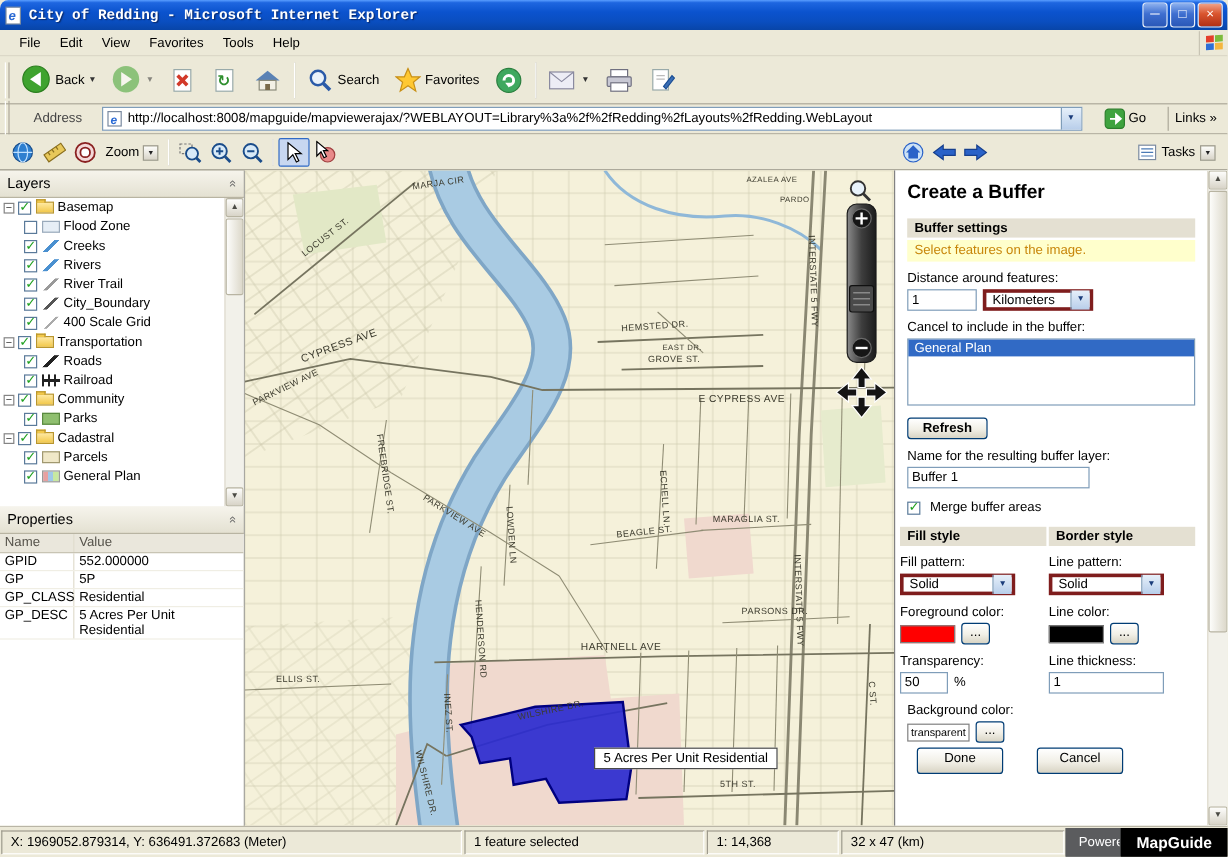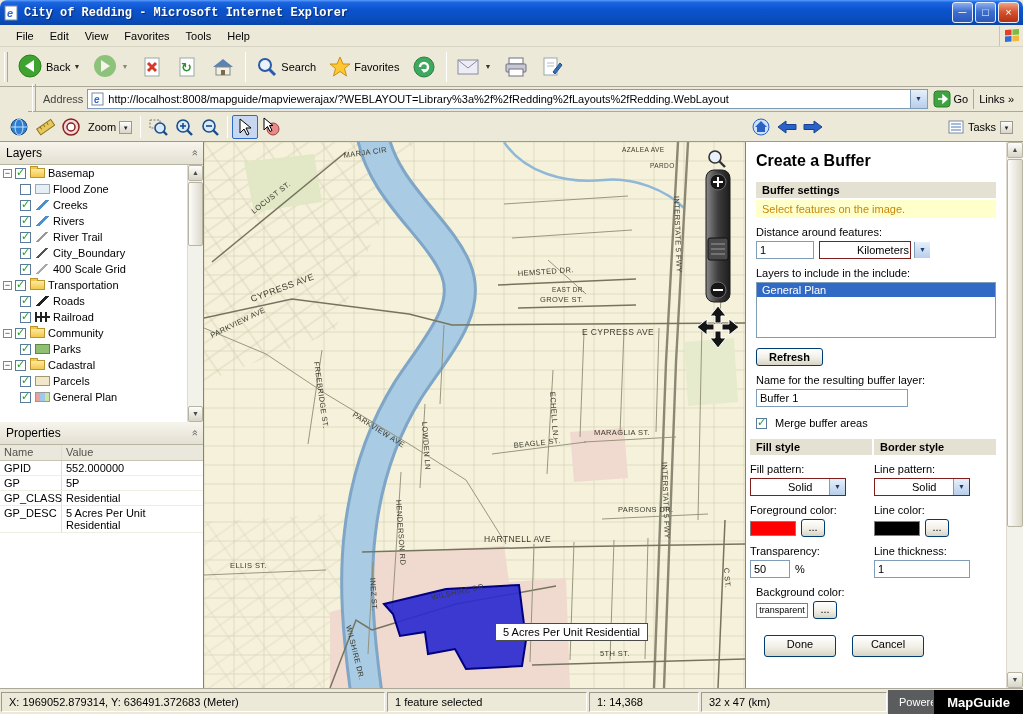--- a/index.html
+++ b/index.html
@@ -30,21 +30,21 @@
   .toolbar { height:40px; display:flex; align-items:center; gap:1px; padding:0 4px;
     border-bottom:1px solid #ACA899; background:#ECE9D8; }
   .tb-grip { width:4px; height:30px; margin:0 3px 0 0; border-left:1px solid #fff; border-right:1px solid #ACA899; }
   .tbtn { display:flex; align-items:center; gap:3px; padding:2px 5px; height:34px; border:1px solid transparent; border-radius:2px; }
   .tbtn .lbl { font-size:11px; }
   .tbtn.dim { opacity:.55; }
   .tsep { width:1px; height:30px; background:#ACA899; border-right:1px solid #fff; margin:0 3px; }
   .ddarrow { font-size:7px; color:#333; }
 
   
-  .addressbar { height:25px; display:flex; align-items:center; padding:2px 4px; border-bottom:1px solid #ACA899; gap:0;margin-left:28px; }
+  .addressbar { height:25px; display:flex; align-items:center; padding:2px 4px; border-bottom:1px solid #ACA899; gap:13px; }
   .addr-label { padding:0 4px; color:#444; }
   .addr-combo { flex:1; display:flex; align-items:center; height:20px; background:#fff; border:1px solid #7F9DB9; }
   .addr-combo .favicon { width:14px; height:14px; margin:0 3px; flex:none; }
   .addr-combo input { flex:1; border:none; outline:none; font-family:"Liberation Sans",sans-serif; font-size:11px; height:16px; }
   .addr-drop { width:17px; height:18px; background:linear-gradient(180deg,#E6F0FA,#B8CEEA); border-left:1px solid #7F9DB9;
     text-align:center; font-size:7px; line-height:18px; color:#1A3C7A; }
   .go-btn { display:flex; align-items:center; gap:3px; padding:1px 5px; }
   .links { display:flex; align-items:center; gap:3px; padding:0 5px; border-left:1px solid #ACA899; height:20px; }
 
   
@@ -119,35 +119,35 @@
   .mlabel { fill:#3C3B2E; letter-spacing:.4px; }
 
   
   .task-pane { width:278px; flex:none; background:#fff; border-left:1px solid #828282; position:relative; overflow:hidden; }
   .tp-content { padding:6px 10px 0 10px; margin-right:17px; }
   .tp-title { font-size:16px; font-weight:bold; margin:4px 0 12px 0; }
   .tp-bar { background:#E4E0D2; font-weight:bold; padding:2px 6px; margin:0 0 2px 0; }
   .tp-hint { background:#FFFFCC; color:#C8860A; padding:3px 6px; margin:2px 0 8px 0; }
   .tp-label { margin:8px 0 3px 0; }
   .xinput { height:18px; border:1px solid #7F9DB9; font-family:"Liberation Sans",sans-serif; font-size:11px; padding:1px 3px; }
-  .xsel { display:inline-flex; border:1px solid #7f1d1d; background:#fff; height:18px; align-items:center;padding-left:32px; }
+  .xsel { display:inline-flex; border:3px solid #7f1d1d; background:#fff; height:18px; align-items:center; }
   .xsel .val { padding:0 5px; flex:1; white-space:nowrap; }
   .xsel .drop { width:16px; height:16px; flex:none; background:linear-gradient(180deg,#E6F0FA,#B8CEEA);
     border-left:1px solid #7F9DB9; font-size:7px; text-align:center; line-height:16px; color:#1A3C7A; }
   .listbox { border:1px solid #7F9DB9; height:56px; background:#fff; margin-top:2px; }
   .listbox .opt.sel { background:#316AC5; color:#fff; padding:1px 5px; }
   .xbtn { display:inline-block; border:1px solid #003C74; border-radius:3px; text-align:center;
     background:linear-gradient(180deg,#FFFFFF,#F1EFE6 55%,#D8D4C4); padding:2px 12px; font-size:11px; }
   .row-flex { display:flex; align-items:center; gap:5px; }
   .two-col { display:flex; gap:2px; margin-top:10px;justify-content:flex-end; }
   .col { width:122px; flex:none; }
   .swatch { width:46px; height:15px; border:1px solid #808080; display:inline-block; vertical-align:middle; }
   .swatch.trans { width:52px; font-size:9px; text-align:center; line-height:13px; overflow:hidden; }
   .dots { width:24px; height:18px; padding:0; line-height:14px; }
-  .tp-footer { display:flex; gap:16px; margin-top:16px; padding-left:8px;align-items:center; }
+  .tp-footer { display:flex; gap:28px; margin-top:4px; padding-left:8px;align-items:center; }
   .tp-footer .xbtn { width:72px; height:22px; }
 
   
   .statusbar { height:26px; border-top:1px solid #ACA899; background:#ECE9D8; display:flex; align-items:stretch; padding-top:1px; }
   .seg { border:1px solid; border-color:#9D9A8C #FFF #FFF #9D9A8C; margin:2px 1px; padding:1px 7px;
     display:flex; align-items:center; white-space:nowrap; overflow:hidden; }
   .seg.dark { background:#5B5C5E; color:#fff; border-color:#5B5C5E; margin:0; padding:0 10px; }
   .seg.brand { background:#000; color:#fff; font-weight:bold; border-color:#000; margin:0; padding:0 12px; font-size:13px; }
 
   svg { display:block; }
@@ -660,21 +660,21 @@
 
       <div class="tp-label">Distance around features:</div>
       <div class="row-flex">
         <input class="xinput" style="width: 58px;" value="1">
         <span class="xsel" style="width:92px;">
           <span class="val">Kilometers</span>
           <span class="drop">▼</span>
         </span>
       </div>
 
-      <div class="tp-label">Layers to include in the include:</div>
+      <div class="tp-label">Cancel to include in the buffer:</div>
       <div class="listbox">
         <div class="opt sel">General Plan</div>
       </div>
 
       <div style="margin-top:10px;font-weight:bold;">
         <span class="xbtn">Refresh</span>
       </div>
 
       <div class="tp-label">Name for the resulting buffer layer:</div>
       <input class="xinput" style="width: 152px;" value="Buffer 1">

